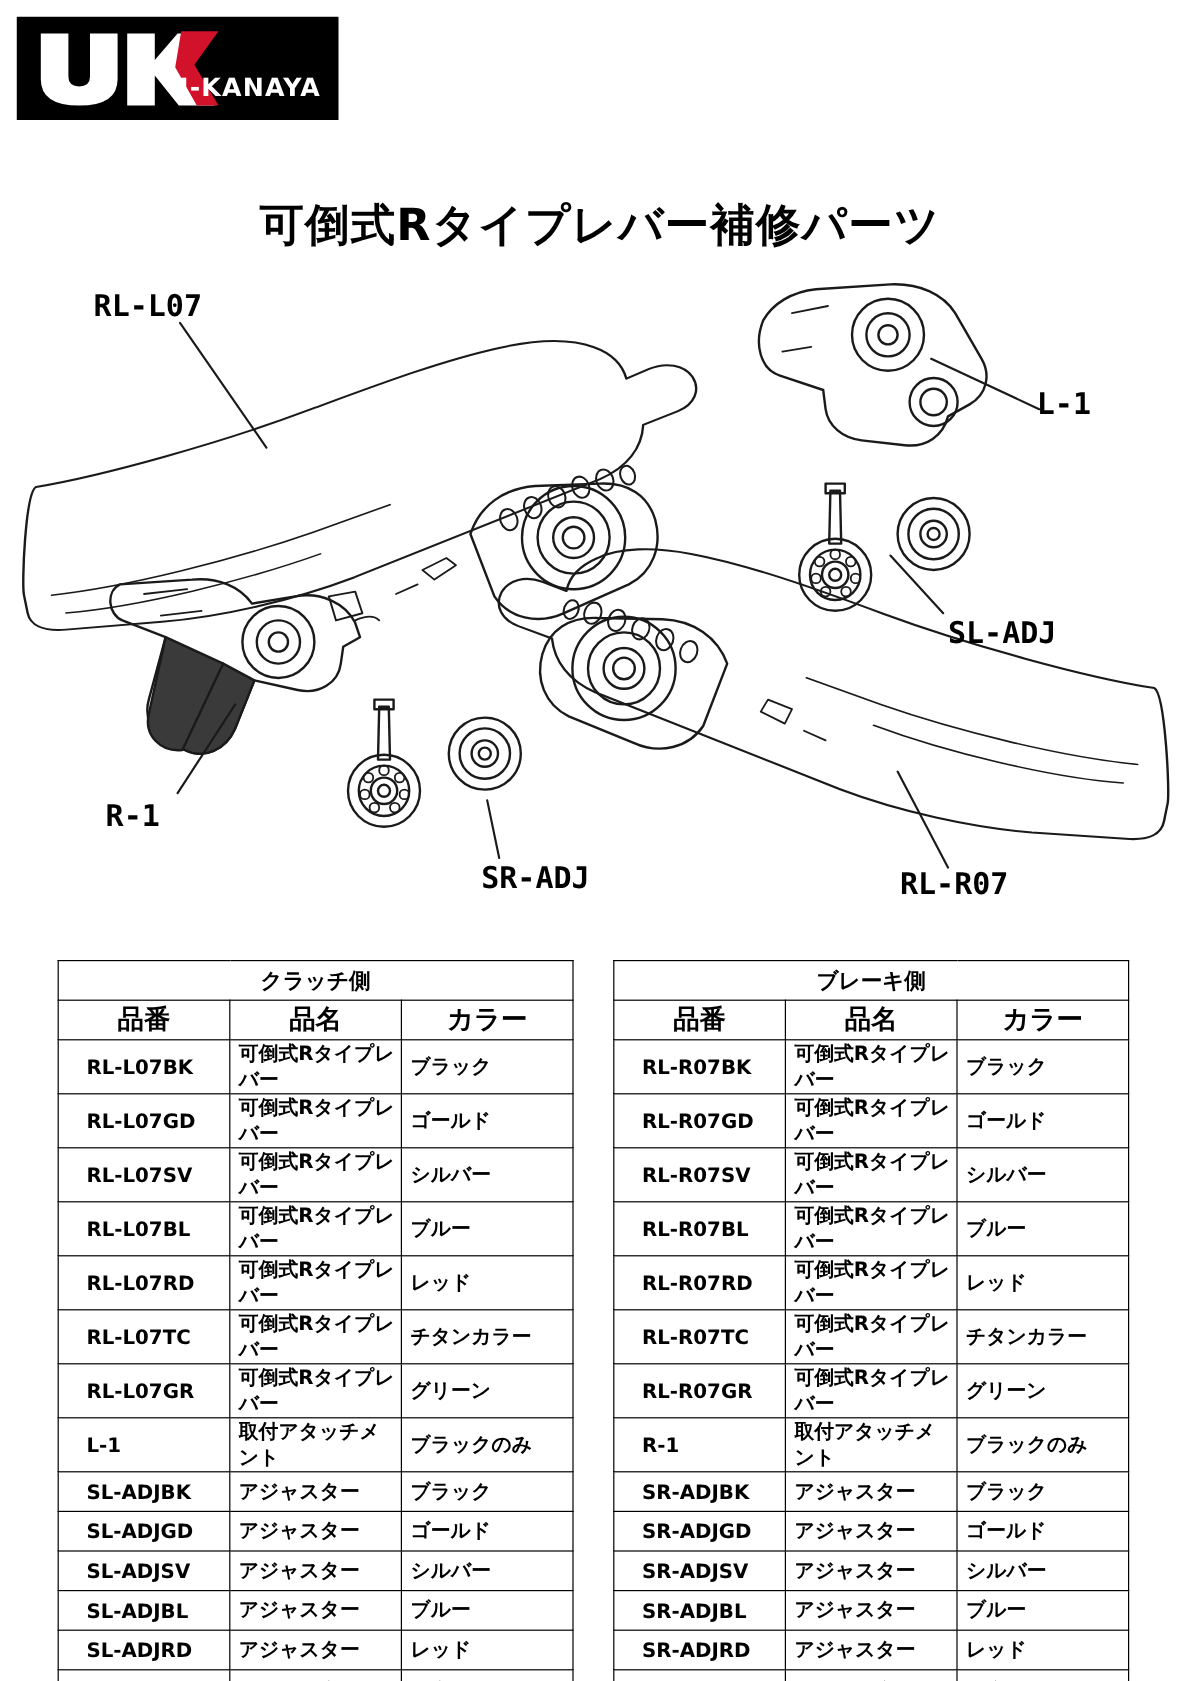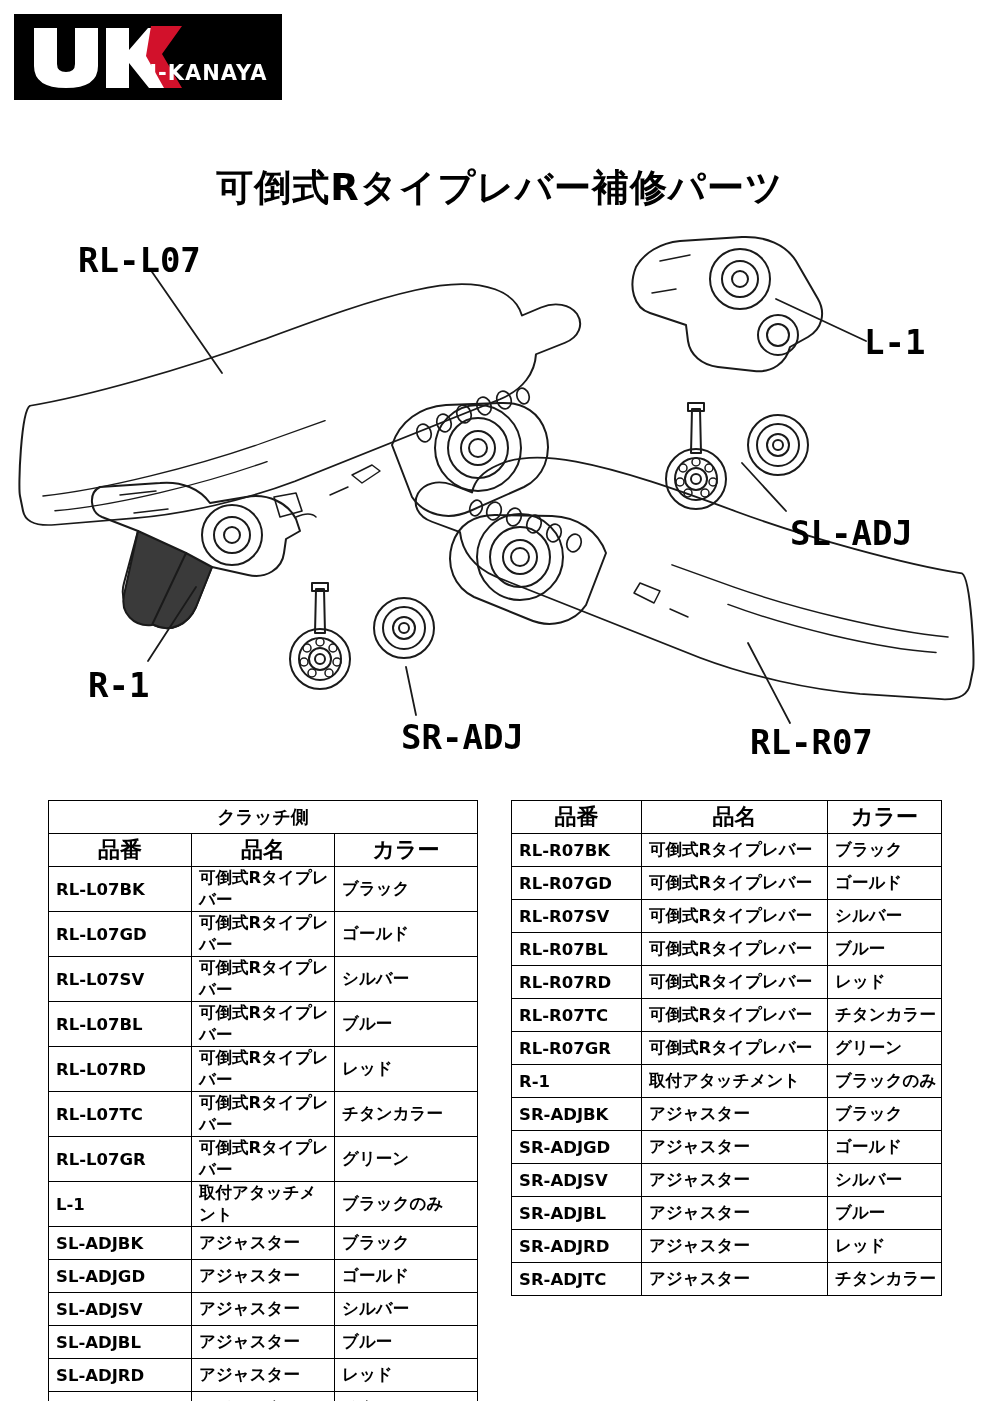--- a/index.html
+++ b/index.html
@@ -44,21 +44,21 @@
     position: absolute;
     left: 0;
     top: 195px;
     width: 1000px;
     height: 585px;
   }
   .diagram svg { display: block; }
 
   .callout-label {
     position: absolute;
-    font-size: 34px;
+    font-size: 25px;
     font-weight: bold;
     font-family: "DejaVu Sans Mono", monospace;
     letter-spacing: 0px;
     white-space: nowrap;
   }
 
   
   .tables {
     position: absolute;
     top: 800px;
@@ -85,21 +85,21 @@
   }
   table.parts .side-head {
     text-align: center;
     font-size: 18px;
     border-radius: 15px;
   }
   table.parts .colhead {
     text-align: center;
     font-size: 22px;
   }
-  table.parts td.c-num  { text-align: left;  width: 130px; padding-left: 7px; }
+  table.parts td.c-num  { text-align: left;  width: 130px; padding-left: 23px; }
   table.parts td.c-name { text-align: left;  width: 186px; padding-left: 7px; }
   table.parts td.c-col  { text-align: left;  width: 114px; padding-left: 7px; }
   table.parts th.c-num  { width: 130px; }
   table.parts th.c-name { width: 186px; }
   table.parts th.c-col  { width: 114px; }
 </style>
 </head>
 <body>
 
 <div class="logo-bar">
@@ -368,20 +368,23 @@
         <td class="c-name">アジャスター</td>
         <td class="c-col">チタンカラー</td>
       </tr>
 
     </tbody>
   </table>
 
   <table class="parts right">
     <thead>
       <tr>
+        <th class="side-head" colspan="3">ブレーキ側</th>
+      </tr>
+      <tr>
         <th class="colhead c-num">品番</th>
         <th class="colhead c-name">品名</th>
         <th class="colhead c-col">カラー</th>
       </tr>
     </thead>
     <tbody>
       <tr>
         <td class="c-num">RL-R07BK</td>
         <td class="c-name">可倒式Rタイプレバー</td>
         <td class="c-col">ブラック</td>

